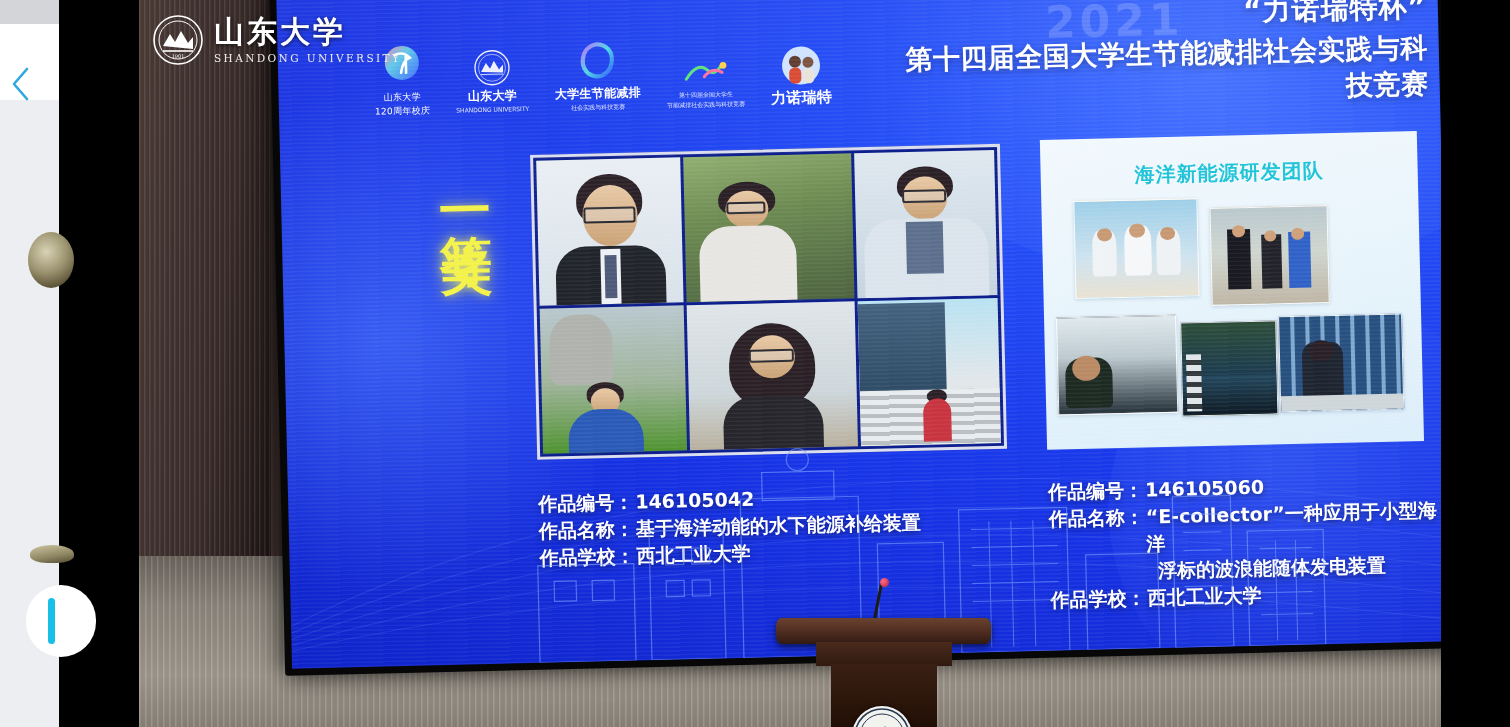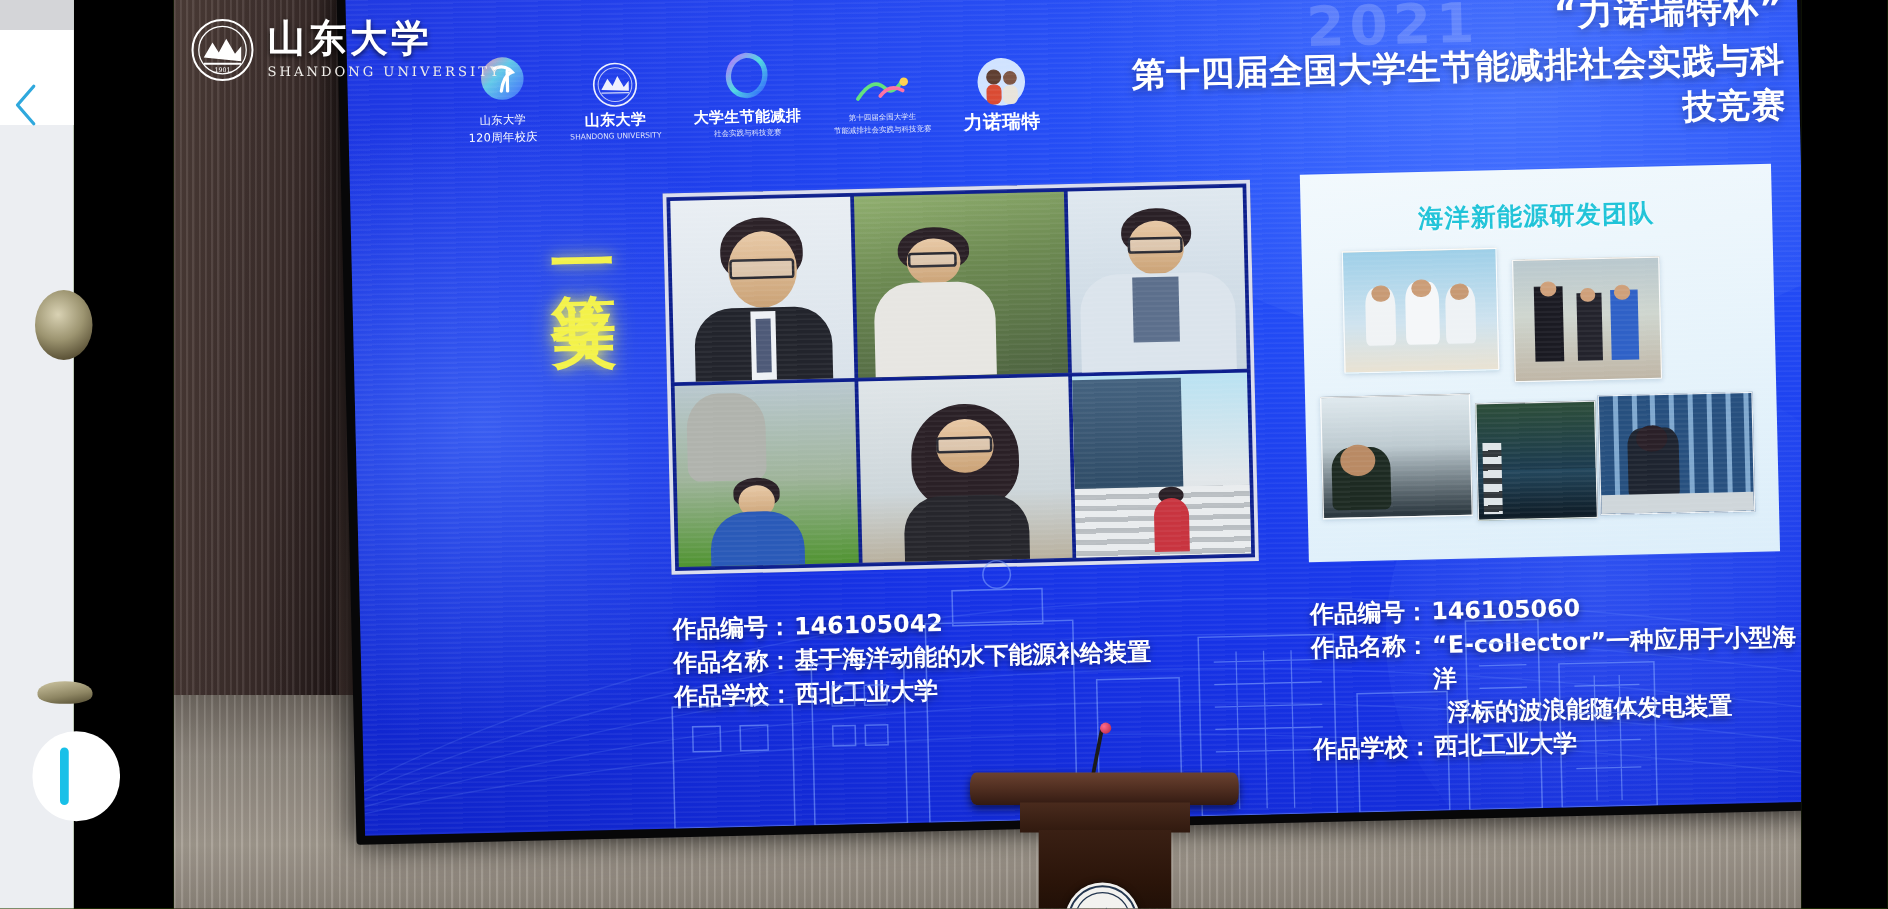--- a/index.html
+++ b/index.html
@@ -2,21 +2,21 @@
 <html><head>
 <meta charset="utf-8">
 <style>
   * { box-sizing: border-box; margin: 0; padding: 0; }
   html, body {
     width: 1510px; height: 727px;
     overflow: hidden;
     background: #000;
     font-family: "DejaVu Sans", "Liberation Sans", sans-serif;
   }
-  #stage { position: relative; width: 1510px; height: 727px; overflow: hidden; background:#4d7c0f; }
+  #stage { position: relative; width: 1510px; height: 727px; overflow: hidden; background:#c2410c; }
 
   
   .app-strip { position:absolute; left:0; top:0; width:59px; height:727px; background:#eceef2; z-index:40; }
   .app-statusbar { position:absolute; left:0; top:0; width:59px; height:24px; background:#d4d5d8; }
   .app-navbar { position:absolute; left:0; top:24px; width:59px; height:76px; background:#ffffff; }
   .back-chevron { position:absolute; left:8px; top:40px; width:26px; height:40px; }
   .back-chevron svg { width:26px; height:40px; display:block; }
   .app-thumb-a { position:absolute; left:28px; top:232px; width:46px; height:56px; border-radius:50%;
       background: radial-gradient(circle at 40% 35%, #d9d2b4 0%, #9c9470 45%, #5a5136 80%, #3b3423 100%);
       overflow:hidden; }

